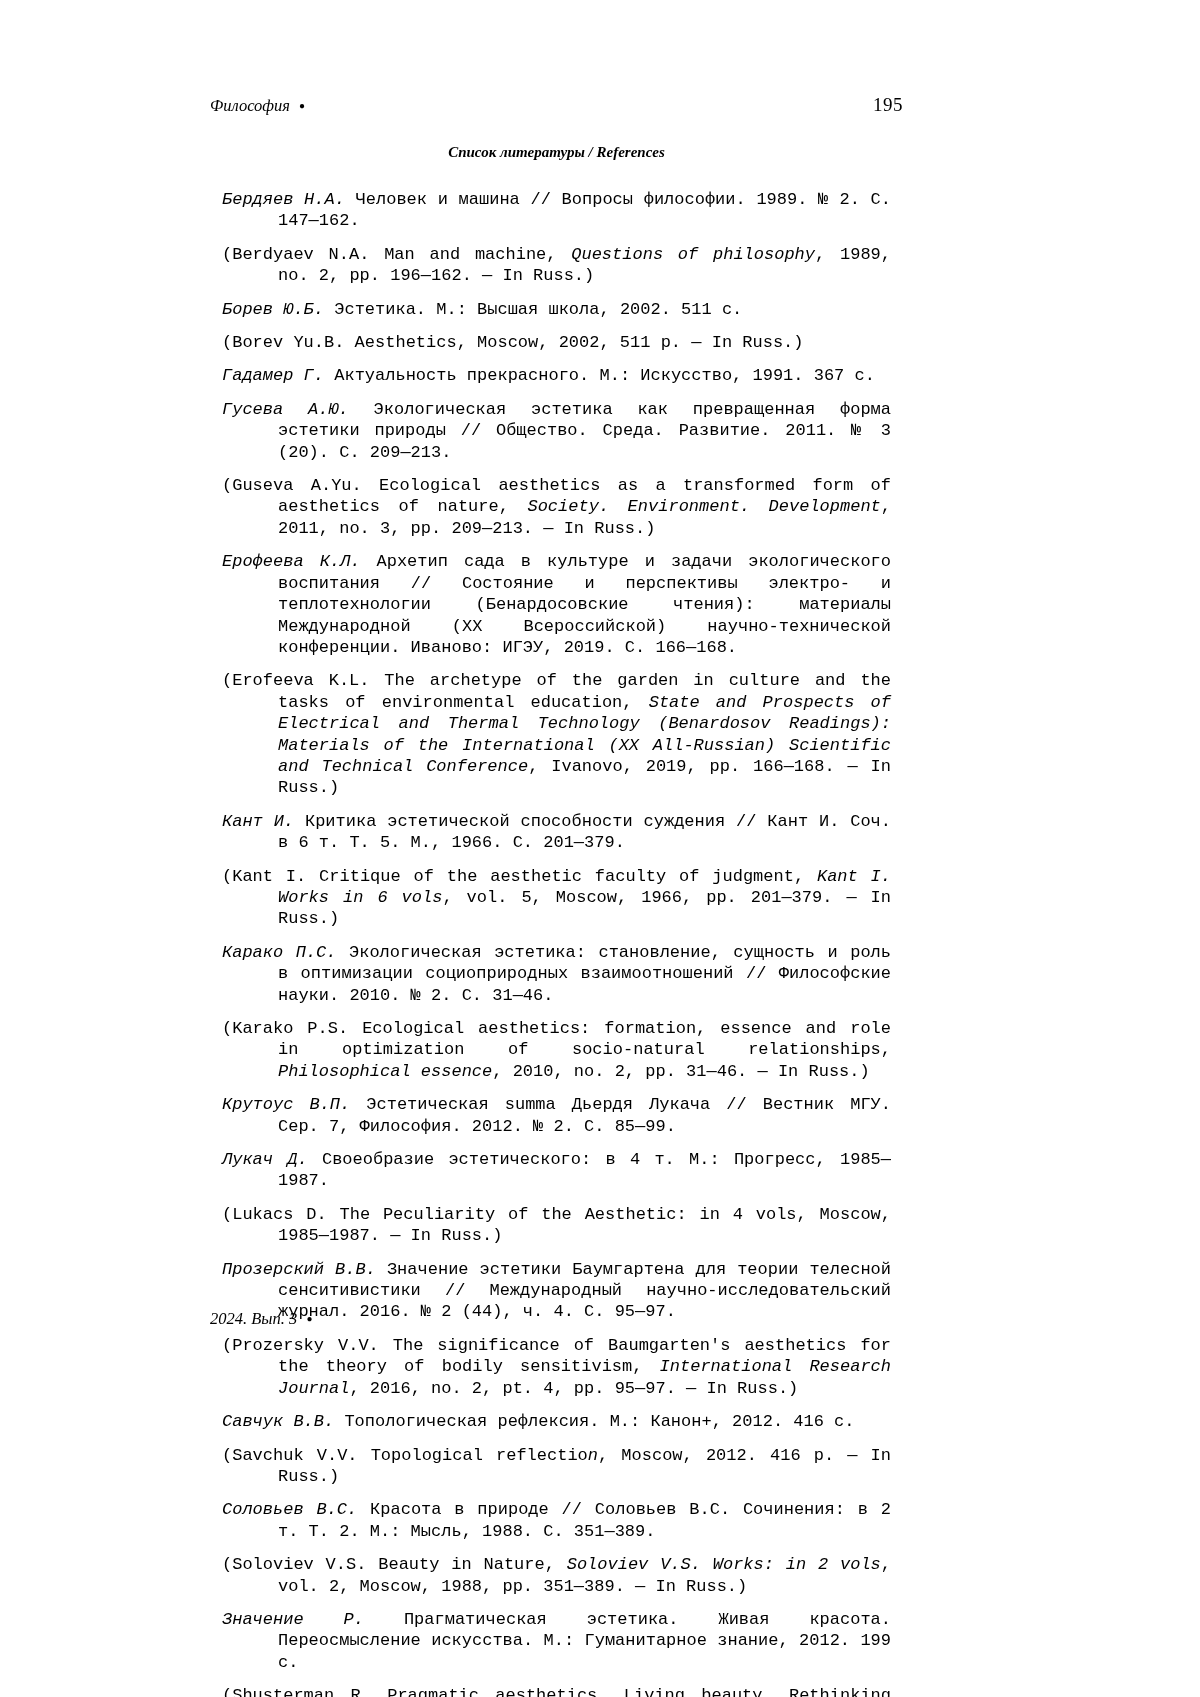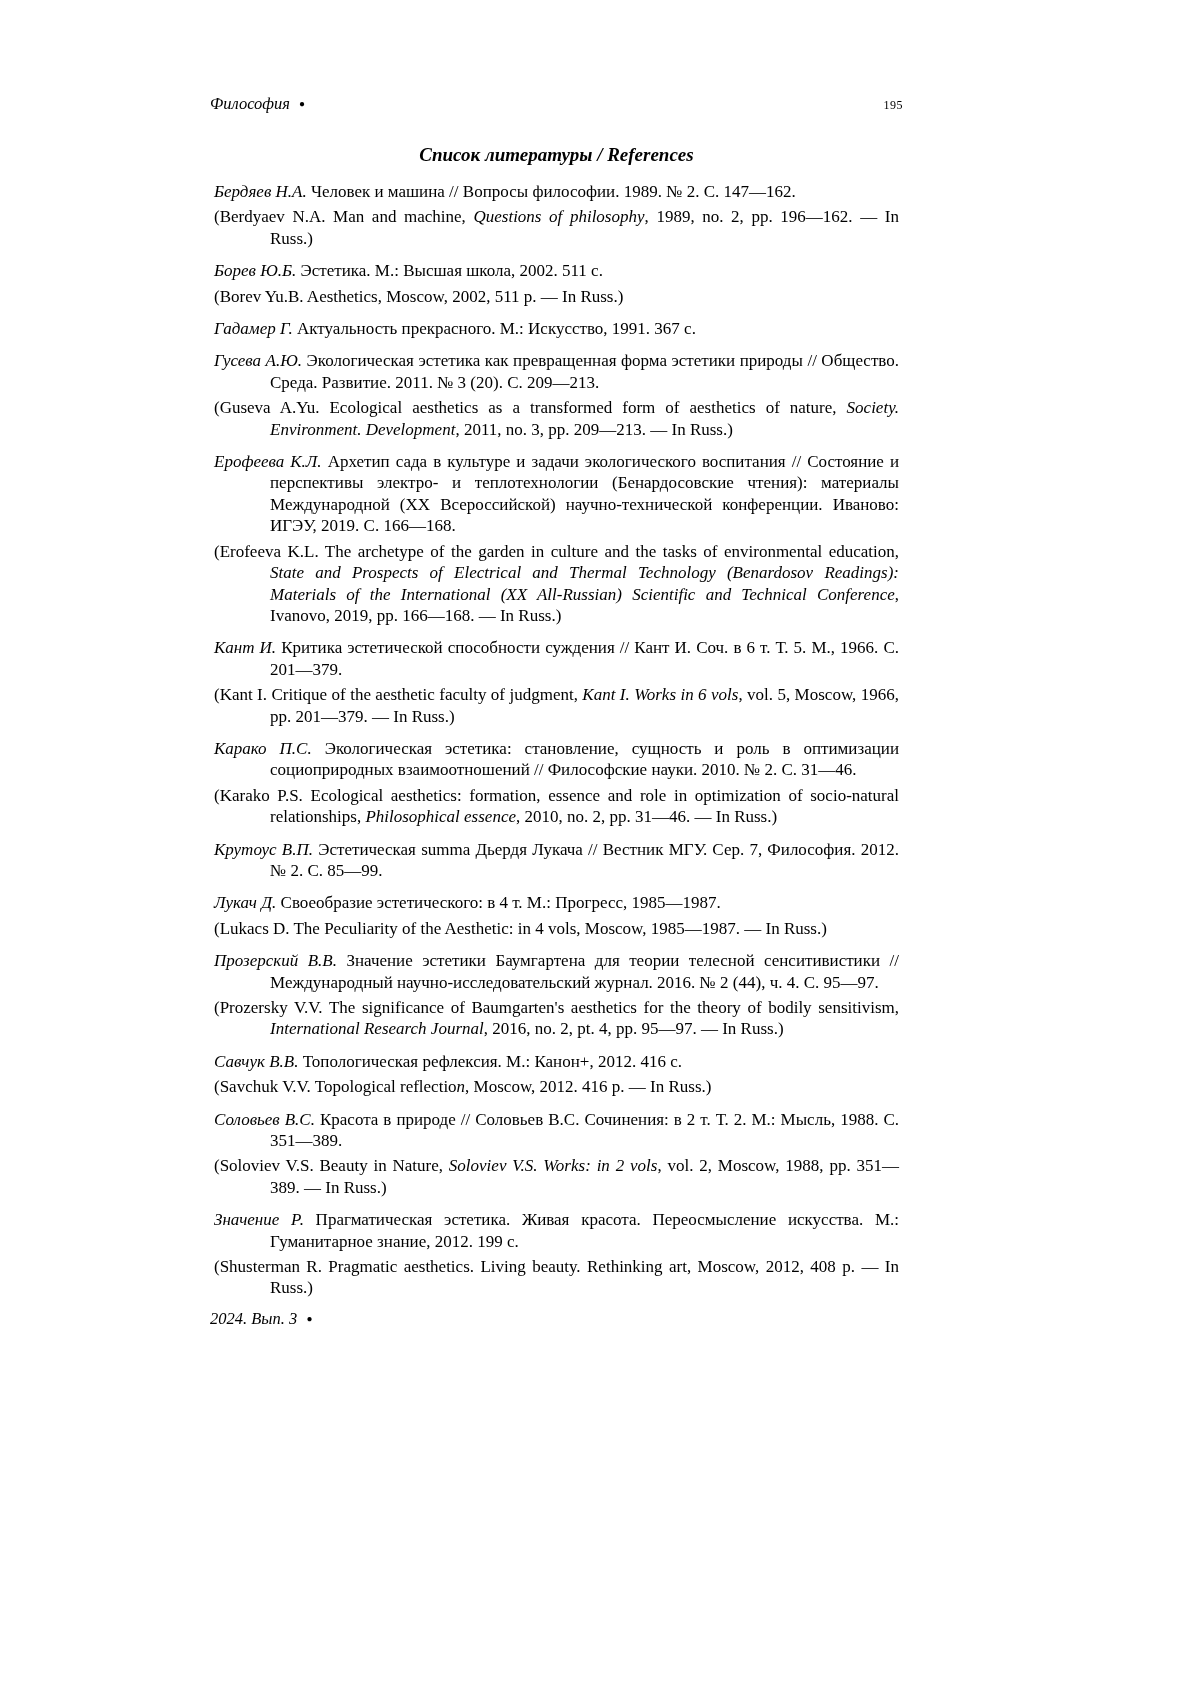--- a/index.html
+++ b/index.html
@@ -12,33 +12,33 @@
     -webkit-font-smoothing: antialiased;
   }
   .page { position: absolute; top: 0; left: 0; width: 966px; height: 1697px; background: #fff; }
 
   .running {
     position: absolute; left: 210px; top: 94px; width: 693px;
     display: flex; justify-content: space-between; align-items: baseline;
   }
   .running-head { font-style: italic; font-size: 16.5px; }
   .bullet { font-style: normal; font-size: 10px; position: relative; top: -2px; margin-left: 5px; }
-  .page-number { font-size: 12px; font-style: normal; letter-spacing: 0.5px; }
+  .page-number { font-size: 19px; font-style: normal; letter-spacing: 0.5px; }
 
   .section-title {
     position: absolute; left: 210px; top: 144px; width: 693px; margin: 0;
-    text-align: center; font-size: 19px; font-weight: bold; font-style: italic;
+    text-align: center; font-size: 15px; font-weight: bold; font-style: italic;
   }
 
   .references {
     position: absolute; left: 210px; top: 177px; width: 693px;
     font-size: 17px; line-height: 21.4px; text-align: justify;
   }
   .ref-entry { margin: 0 0 11px 0; }
-  .ref-p { margin: 4px; padding-left: 56px; text-indent: -56px; }
+  .ref-p { margin: 12px; padding-left: 56px; text-indent: -56px; font-family: Liberation Mono, monospace; }
   .it { font-style: italic; }
 
   .footline {
     position: absolute; left: 210px; top: 1309px;
     font-style: italic; font-size: 16.5px;
   }
 </style>
 </head>
 <body>
 

